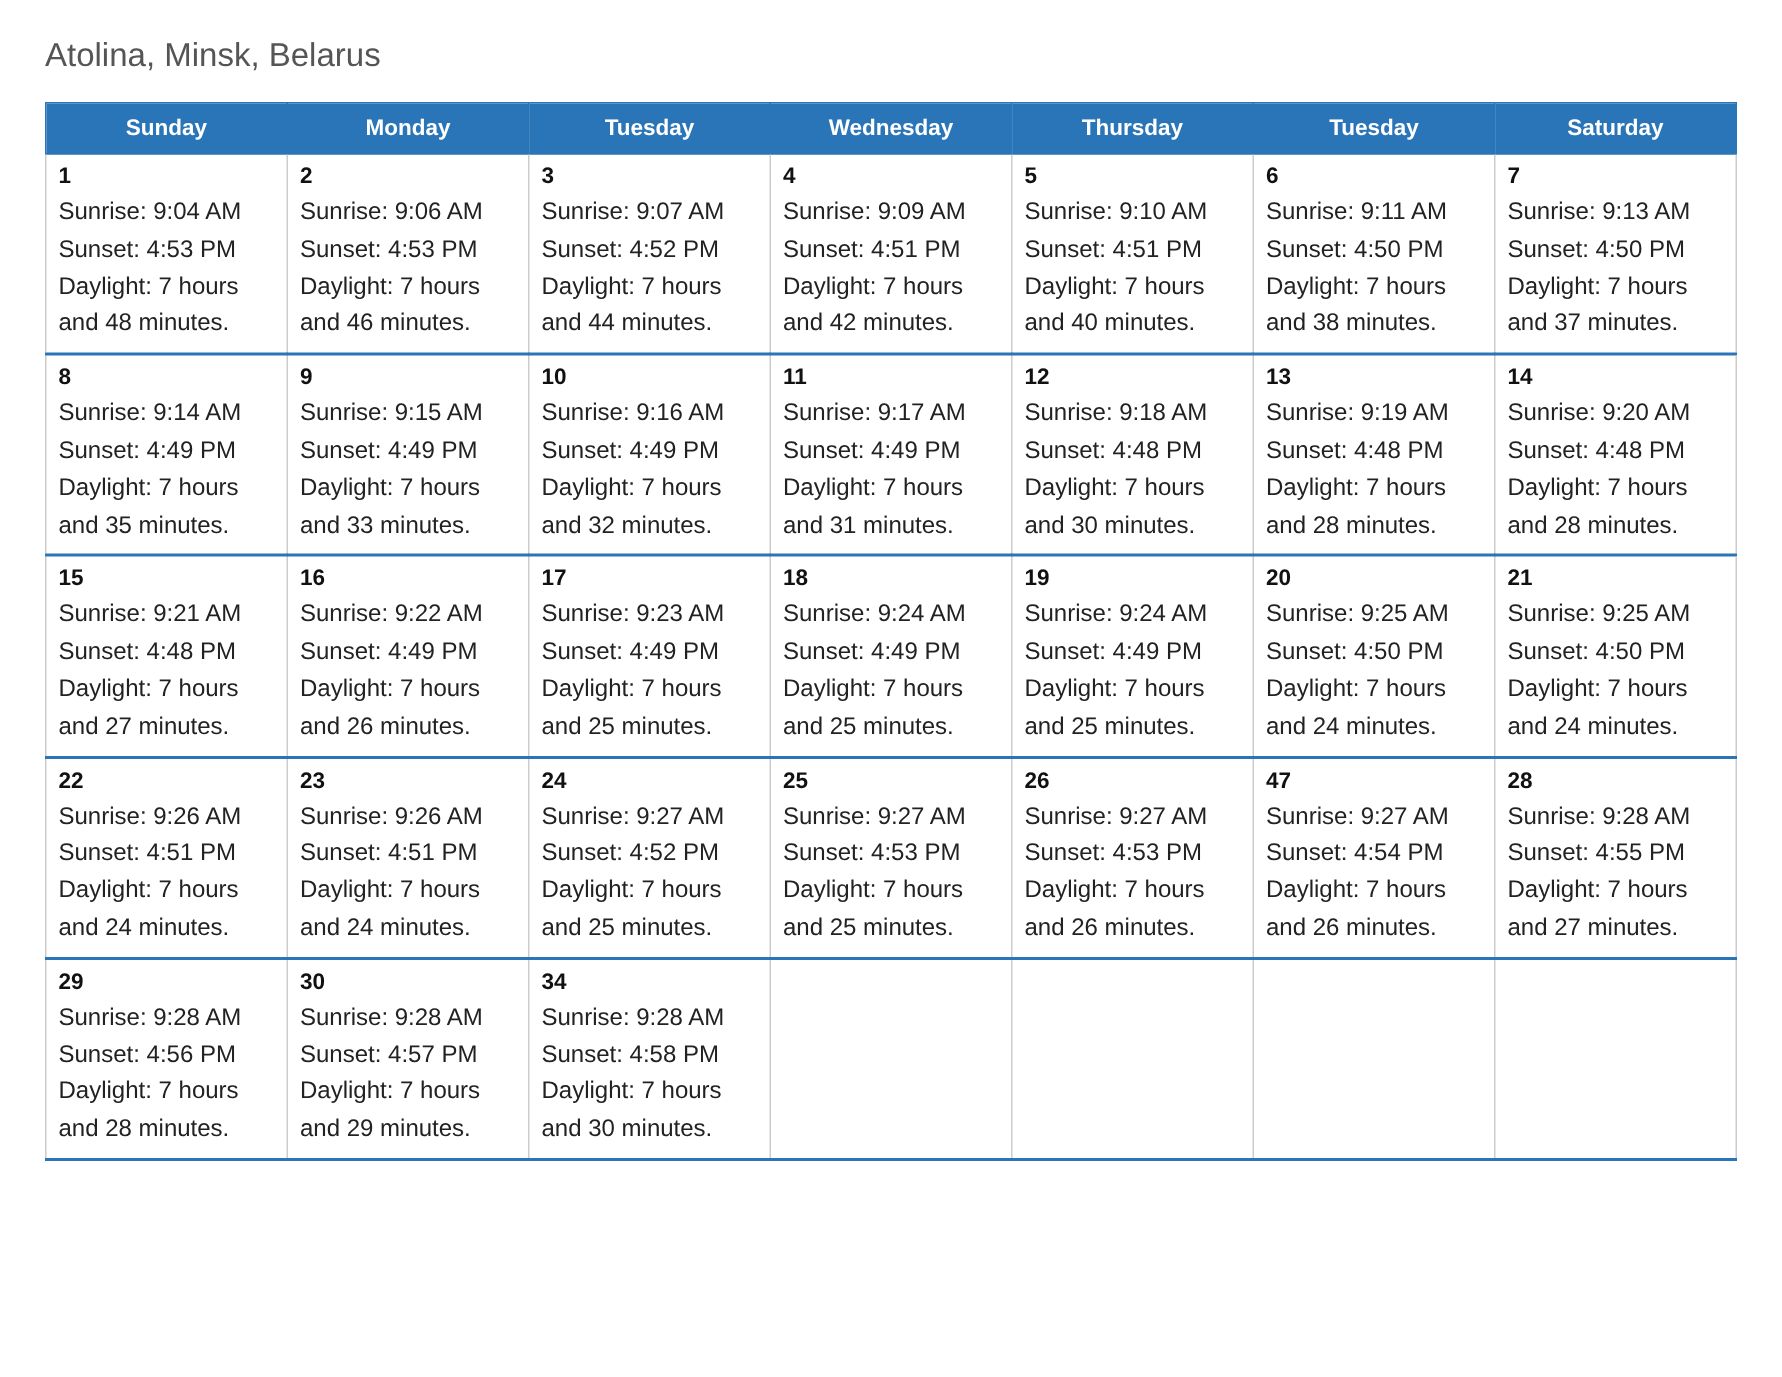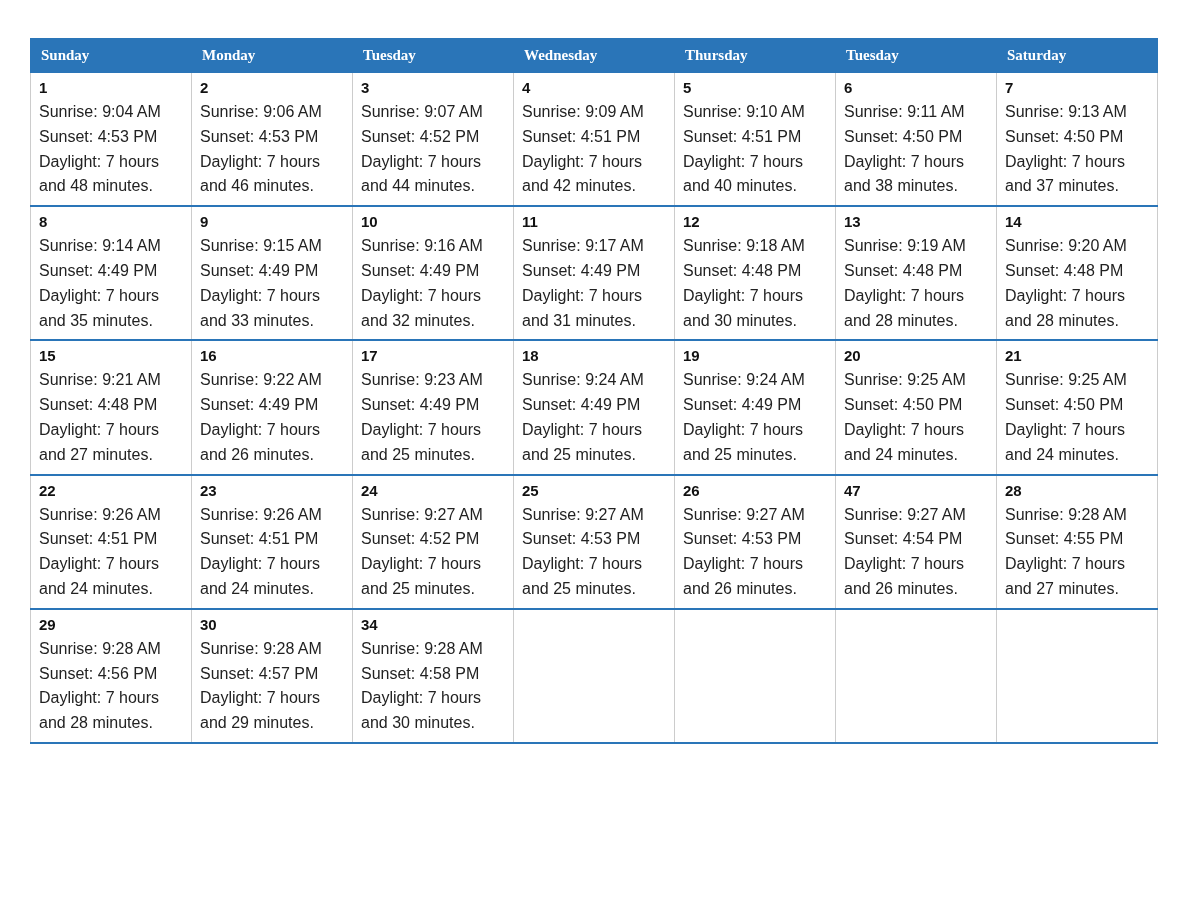--- a/index.html
+++ b/index.html
@@ -34,23 +34,22 @@
       width: 100%;
       border-collapse: collapse;
       table-layout: fixed;
     }
     thead tr th {
       background: #2a75b8;
       color: #fff;
       font-size: 15px;
       font-weight: bold;
       padding: 8px 10px;
-      text-align: left;
+      text-align: center;
       border: 1px solid #2a75b8;
-      font-family: Liberation Serif, serif;
     }
     tbody tr td {
       border: 1px solid #ccc;
       vertical-align: top;
       padding: 6px 8px;
       font-size: 12.5px;
       color: #222;
       min-height: 90px;
       height: 115px;
     }
@@ -92,20 +91,21 @@
       background: #1a6eb5;
       margin-top: 1px;
     }
   </style>
 </head>
 <body>
 
 <div class="header-area">
 
   <div class="header-right">
+    <div class="location">Atolina, Minsk, Belarus</div>
   </div>
 </div>
 
 <table>
   <thead>
     <tr>
       <th>Sunday</th>
       <th>Monday</th>
       <th>Tuesday</th>
       <th>Wednesday</th>

